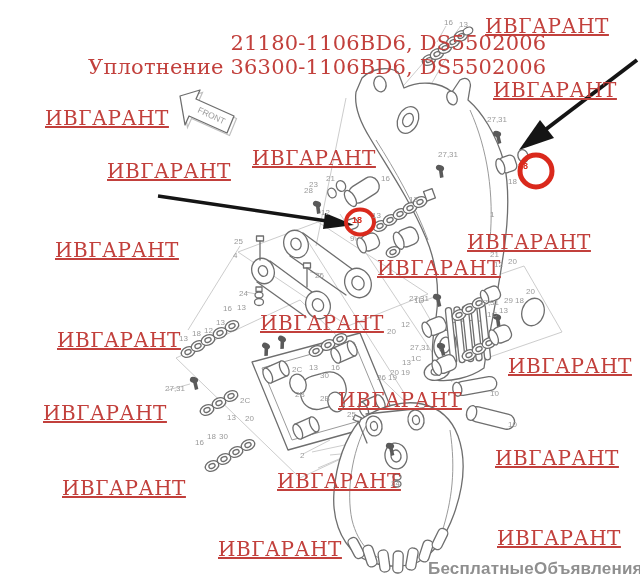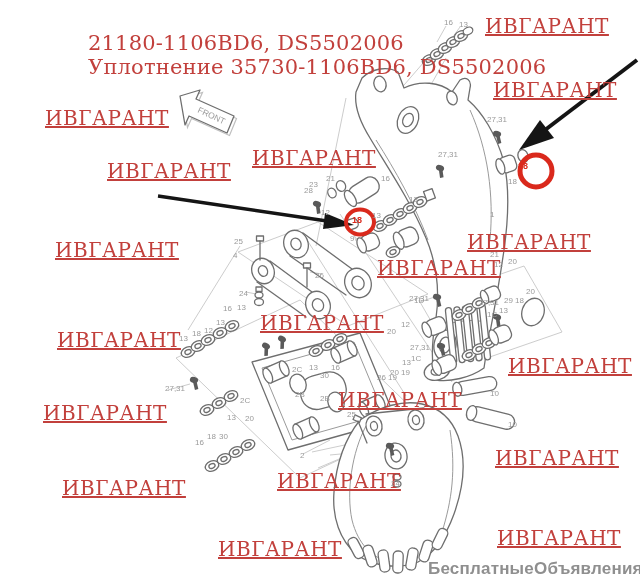--- a/index.html
+++ b/index.html
@@ -391,18 +391,18 @@
       <span class="plabel" style="left: 508px; top: 420px; color: rgb(154, 154, 154);">10</span>
       <span class="plabel" style="left: 347px; top: 410px; color: rgb(154, 154, 154);">25</span>
       <span class="plabel" style="left: 391px; top: 479px; color: rgb(154, 154, 154);">24</span>
     </div>
   <div class="layer">
       <span class="callout" style="left: 352px; top: 215px; color: rgb(218, 41, 28);">18</span>
       <span class="callout" style="left: 518px; top: 161px; color: rgb(218, 41, 28);">18</span>
     </div>
 
   <div class="title-block">
-    <div class="title-line" style="color: rgb(194, 64, 60);">21180-1106BD6, DS5502006</div>
-    <div class="title-line" style="color: rgb(194, 64, 60);">Уплотнение 35730-1106BD6, DS5502006</div>
+    <div class="title-line" style="color: rgb(194, 64, 60); text-align: right;">21180-1106BD6, DS5502006</div>
+    <div class="title-line" style="color: rgb(194, 64, 60);">Уплотнение 36300-1106BD6, DS5502006</div>
   </div>
 
   <div class="footer-mark" style="color: rgb(143, 143, 143);">БесплатныеОбъявления.рф</div>
 </div>
 
 </body></html>

